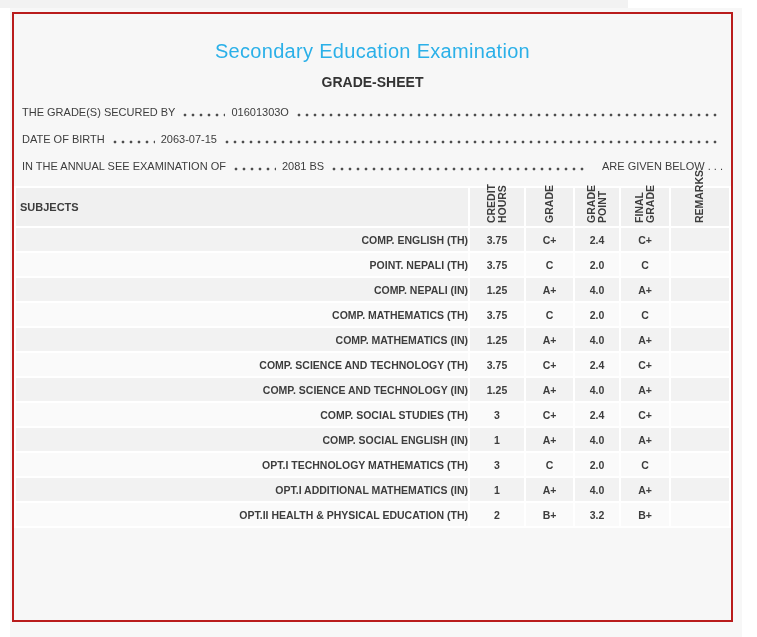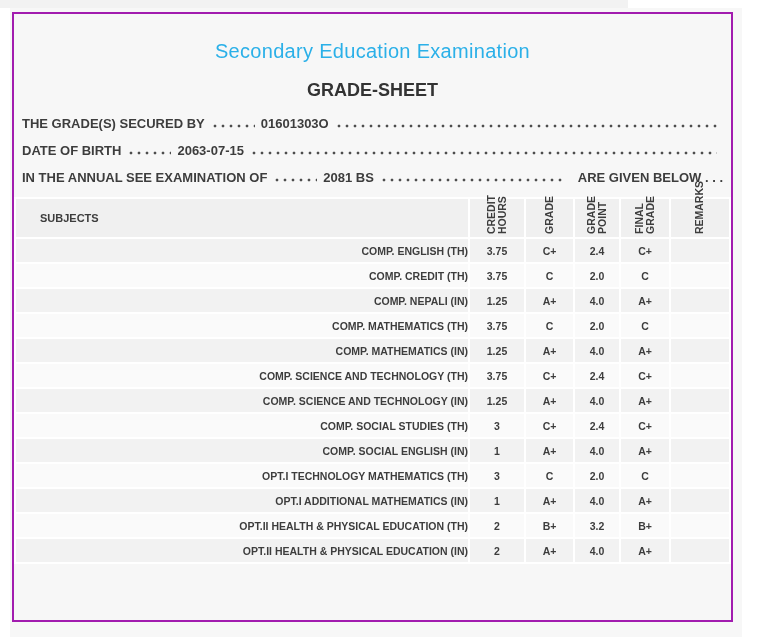--- a/index.html
+++ b/index.html
@@ -20,49 +20,49 @@
   .outer-card {
     position: absolute;
     left: 10px; top: 8px;
     width: 732px; bottom: 0;
     background: #f7f7f7;
   }
   
   .inner-card {
     position: absolute;
     left: 2px; top: 4px; right: 9px; bottom: 15px;
-    border: 2px solid #a21caf;
+    border: 2px solid #b91c1c;
     background: #f7f7f7;
     overflow: hidden;
   }
   .page-title {
     margin-top: 26px;
     text-align: center;
     font-size: 20px;
     font-weight: 400;
     letter-spacing: 0.3px;
     color: #2bb0e8;
   }
   .page-subtitle {
-    margin-top: 17px;
+    margin-top: 11px;
     text-align: center;
-    font-size: 18px;
+    font-size: 14px;
     font-weight: bold;
     color: #333333;
   }
   .info-section {
     margin: 15px 8px 0 8px;
   }
   .info-line {
     display: flex;
     align-items: center;
     height: 14px;
     margin-bottom: 13px;
-    font-size: 13px;
-    font-weight: bold;
+    font-size: 11px;
+    font-weight: normal;
     color: #3d3d3d;
     white-space: nowrap;
   }
   .dot-leader {
     height: 4px;
     align-self: flex-end;
     margin: 0 6px 2px 6px;
     background-image: radial-gradient(circle, #4d4d4d 1.2px, rgba(0,0,0,0) 1.7px);
     background-size: 8px 4px;
     background-position: left bottom;
@@ -92,21 +92,21 @@
     height: 38px;
     background: #f0f0f0;
     font-size: 11px;
     font-weight: bold;
     color: #3d3d3d;
     position: relative;
   }
   th.subjects-th {
     text-align: left;
     vertical-align: middle;
-    padding-left: 24px;
+    padding-left: 4px;
   }
   .rot-label {
     position: absolute;
     bottom: 3px;
     left: 50%;
     writing-mode: vertical-rl;
     transform: translateX(-50%) rotate(180deg);
     white-space: pre-line;
     line-height: 1.05;
     font-size: 10.5px;
@@ -208,21 +208,21 @@
     <td class="c-subject">COMP. ENGLISH (TH)</td>
     <td class="c-num">3.75</td>
     <td class="c-num">C+</td>
     <td class="c-num">2.4</td>
     <td class="c-num">C+</td>
     <td class="c-num"></td>
   </tr>
 
 
   <tr>
-    <td class="c-subject">COMP. CREDIT (TH)</td>
+    <td class="c-subject">POINT. NEPALI (TH)</td>
     <td class="c-num">3.75</td>
     <td class="c-num">C</td>
     <td class="c-num">2.0</td>
     <td class="c-num">C</td>
     <td class="c-num"></td>
   </tr>
 
   <tr>
     <td class="c-subject">COMP. NEPALI (IN)</td>
     <td class="c-num">1.25</td>
@@ -306,27 +306,19 @@
 
   <tr>
     <td class="c-subject">OPT.II HEALTH &amp; PHYSICAL EDUCATION (TH)</td>
     <td class="c-num">2</td>
     <td class="c-num">B+</td>
     <td class="c-num">3.2</td>
     <td class="c-num">B+</td>
     <td class="c-num"></td>
   </tr>
 
-  <tr>
-    <td class="c-subject">OPT.II HEALTH &amp; PHYSICAL EDUCATION (IN)</td>
-    <td class="c-num">2</td>
-    <td class="c-num">A+</td>
-    <td class="c-num">4.0</td>
-    <td class="c-num">A+</td>
-    <td class="c-num"></td>
-  </tr>
 </tbody>
       </table>
     </div>
 
 
   </div>
 </div>
 
 </body></html>

